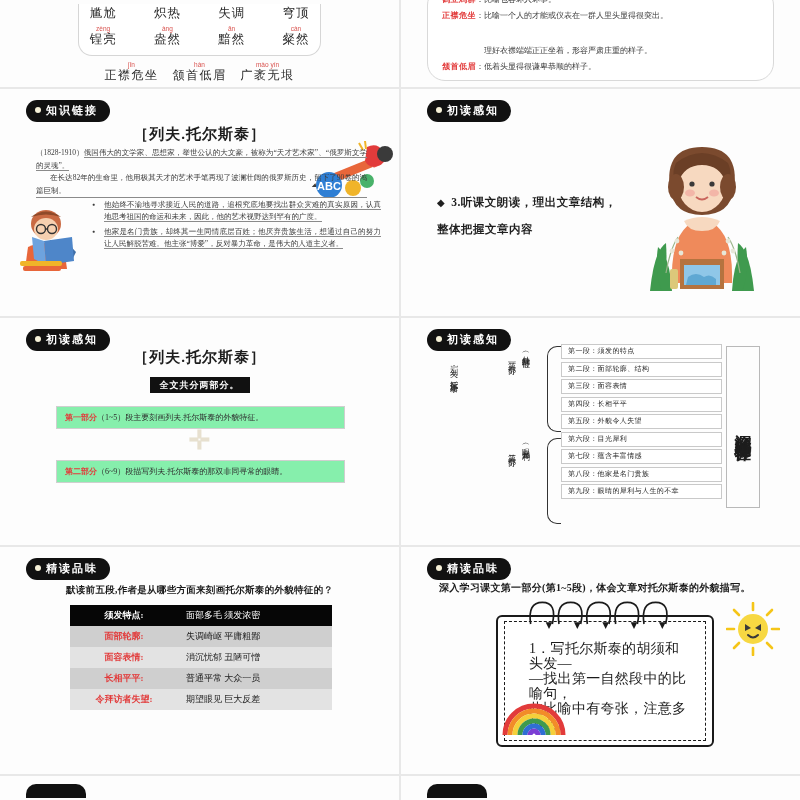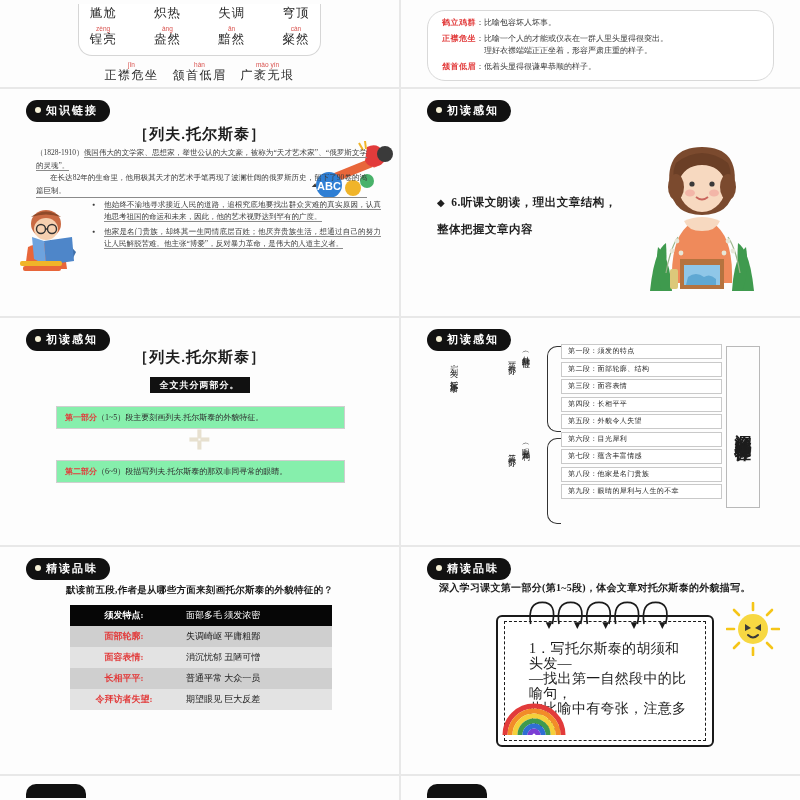--- a/index.html
+++ b/index.html
@@ -43,21 +43,21 @@
   .idiom .hz { font-size:12px; letter-spacing:1.5px;}
 
   
   .r1r-inner { position:absolute; left:26px; right:26px; bottom:6px;
     border:1px solid #d9d9d9; border-radius:18px; background:#fff;
     padding:6px 14px 7px 14px; }
   .defline { display:flex; font-size:8px; line-height:12.5px; color:#3a3a3a; margin-bottom:3px;}
   .defline .term { color:#e23b3b; font-weight:bold; white-space:nowrap; letter-spacing:0.5px;}
   .defline .sep { color:#3a3a3a; }
   .defline .body { flex:1; }
-  .defline .body .sub { display:block; }
+  .defline .body .sub { display:block;margin-top:23px; }
 
   
   .badge {
     display:inline-flex; align-items:center; gap:5px;
     background:#111; color:#fff; border-radius:14px;
     padding:3px 12px 4px 9px; font-size:11px; letter-spacing:2px;
     font-weight:bold;
   }
   .badge .dot { width:6px; height:6px; border-radius:50%; background:#f6f1d8; display:inline-block;}
   .badge-wrap { position:absolute; left:26px; top:10px; }
@@ -278,21 +278,21 @@
   </div>
 
   <div class="slide">
     <div class="badge-wrap">
       <span class="badge">
         <span class="dot"></span>
         <span>初读感知</span>
       </span>
     </div>
     <div class="task">
-      <span class="dia">◆</span><span>6.听课文朗读，理出文章结构，</span><br>
+      <span class="dia">◆</span><span>3.听课文朗读，理出文章结构，</span><br>
       <span>整体把握文章内容</span>
     </div>
 
     <svg class="ill" style="right:28px; top:52px;" width="140" height="150" viewBox="0 0 140 150">
       <path d="M38 48 q-6 -42 32 -42 q38 0 32 42 q-4 26 -32 26 q-28 0 -32 -26z" fill="#7b4a2e"></path>
       <ellipse cx="70" cy="44" rx="24" ry="27" fill="#f7d9c0"></ellipse>
       <path d="M44 22 q26 -20 52 0 q6 14 -2 20 q-6 -18 -24 -18 q-18 0 -24 18 q-8 -6 -2 -20z" fill="#6b3f26"></path>
       <ellipse cx="44" cy="46" rx="8" ry="13" fill="#7b4a2e"></ellipse>
       <ellipse cx="96" cy="46" rx="8" ry="13" fill="#7b4a2e"></ellipse>
       <ellipse cx="58" cy="52" rx="5" ry="3.5" fill="#f2a9a0" opacity="0.75"></ellipse>

